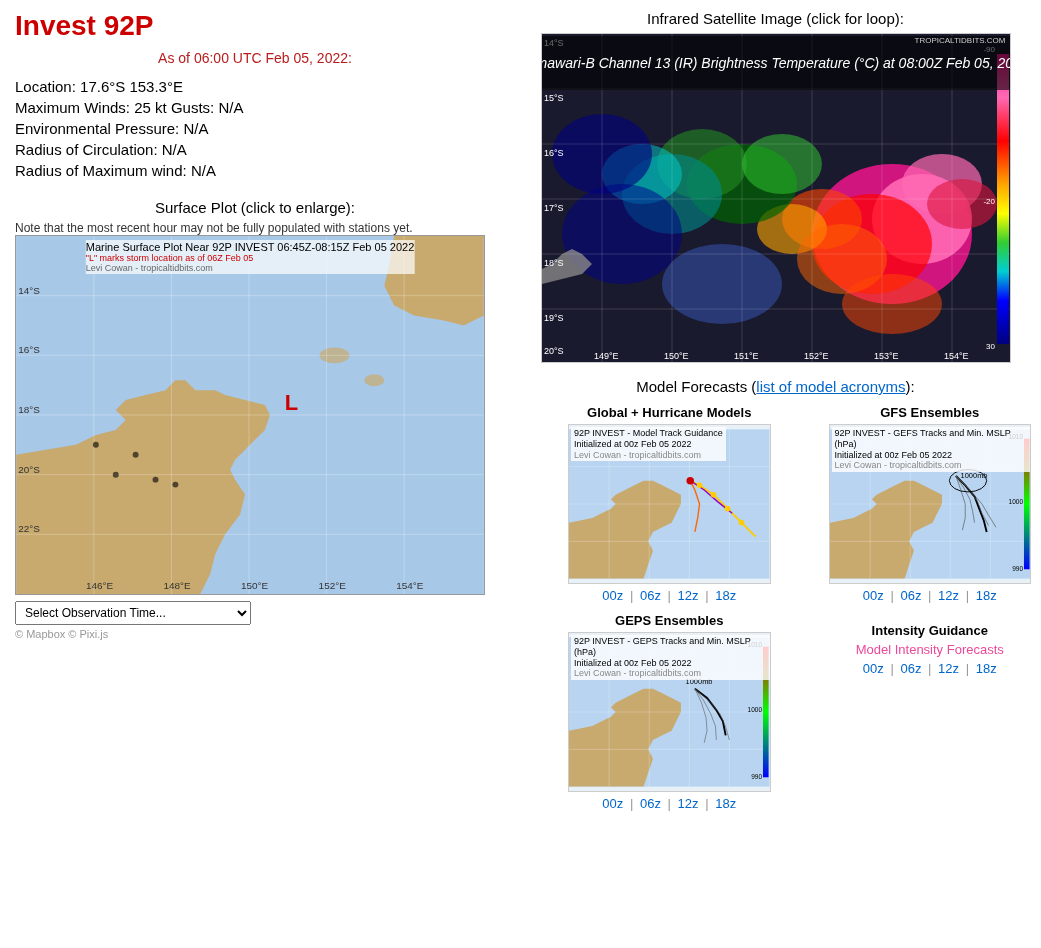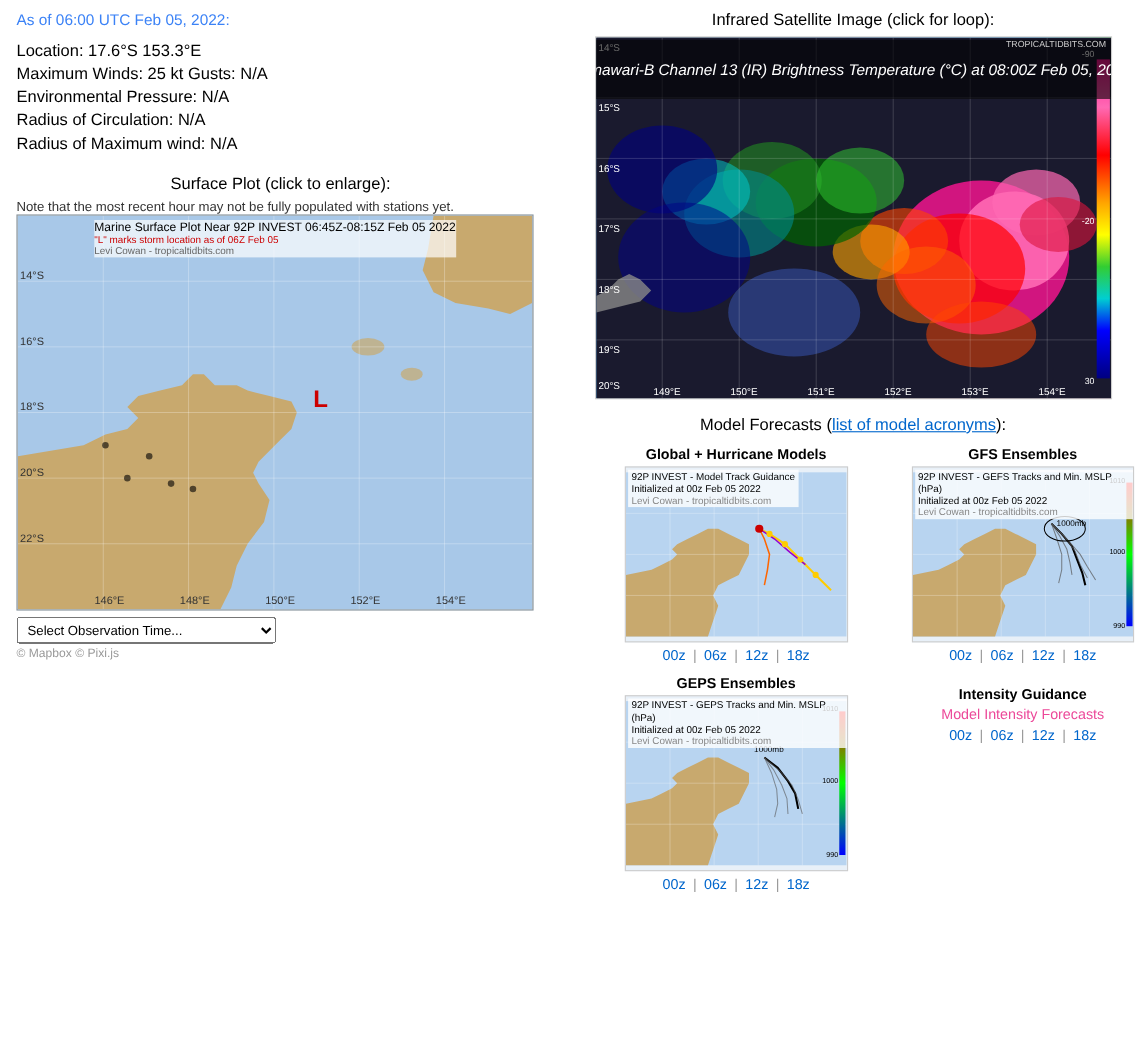--- a/index.html
+++ b/index.html
@@ -28,22 +28,23 @@
       color: #cc0000;
       margin-bottom: 8px;
     }
     .info-line {
       font-size: 15px;
       margin-bottom: 4px;
       color: #000;
     }
     .as-of {
       font-size: 14px;
-      color: #3b82f6;
+      color: #b91c1c;
       margin-bottom: 12px;
+      text-align: center;
     }
     .satellite-section {
       text-align: center;
     }
     .satellite-title {
       font-size: 15px;
       color: #000;
       margin-bottom: 6px;
     }
     .satellite-img-placeholder {
@@ -175,20 +176,21 @@
       margin-bottom: 4px;
       cursor: pointer;
     }
   </style>
 </head>
 <body>
 
 <div class="main-layout">
 
   <div class="left-panel">
+    <div class="invest-title">Invest 92P</div>
     <div class="as-of">As of 06:00 UTC Feb 05, 2022:</div>
 
     <div class="info-line">
       <span>Location:</span>
       <span>17.6°S 153.3°E</span>
     </div>
     <div class="info-line"><span>Maximum Winds:</span> <span>25 kt</span>  <span>Gusts:</span> <span>N/A</span></div>
     <div class="info-line">
       <span>Environmental Pressure:</span>
       <span> </span>

